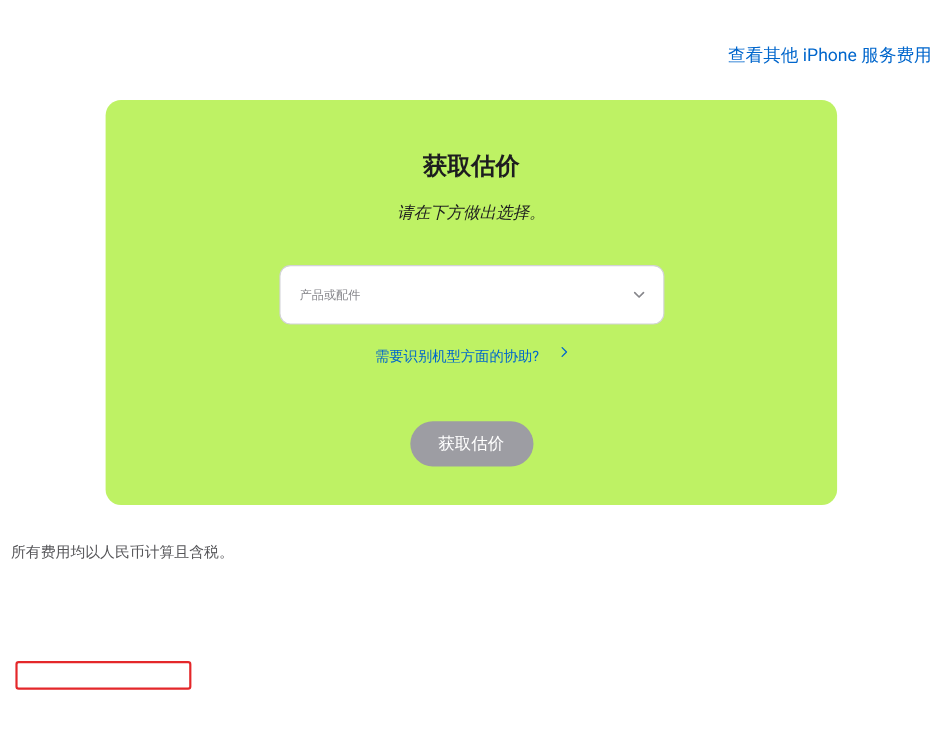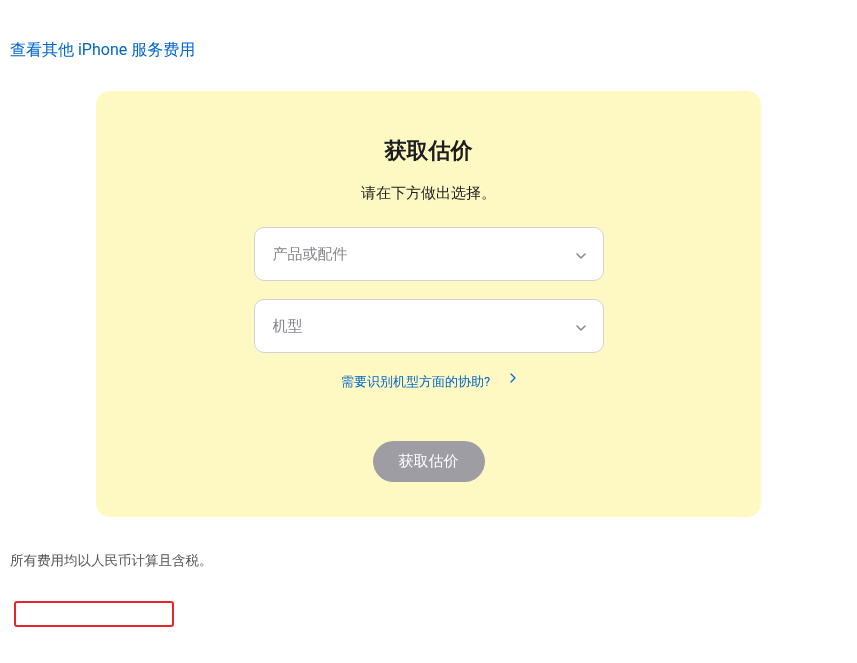--- a/index.html
+++ b/index.html
@@ -12,61 +12,62 @@
       background: #ffffff;
       width: 857px;
       height: 663px;
       position: relative;
     }
     .page-wrapper {
       width: 100%;
       padding: 0 10px;
     }
     .top-link {
-      text-align: left;
+      text-align: right;
       padding-top: 40px;
       padding-bottom: 30px;
     }
     .top-link a {
       color: #0066cc;
       text-decoration: none;
       font-size: 16px;
     }
     .estimate-card {
-      background: #fef9c3;
+      background: #bef264;
       border-radius: 14px;
       width: 665px;
       margin: 0 auto;
       padding: 45px 30px 35px 30px;
       text-align: center;
     }
     .card-title {
       font-size: 22px;
       font-weight: 600;
       color: #1d1d1f;
       margin-bottom: 18px;
     }
     .card-subtitle {
       font-size: 15px;
       color: #1d1d1f;
-      margin-bottom: 24px;
+      margin-bottom: 38px;
+      font-style: italic;
     }
     .select-wrapper {
       position: relative;
       width: 350px;
       margin: 0 auto 18px auto;
     }
     .select-box {
       width: 100%;
       height: 54px;
       background: #ffffff;
       border: 1px solid #d2d2d7;
       border-radius: 10px;
       padding: 0 40px 0 18px;
-      font-size: 15px;
+      font-size: 11px;
       color: #86868b;
       text-align: left;
       display: flex;
       align-items: center;
       cursor: pointer;
       position: relative;
     }
     .chevron-icon {
       position: absolute;
       right: 16px;
@@ -143,30 +144,20 @@
       <div class="select-box">
         <span>产品或配件</span>
         <span class="chevron-icon">
           <svg viewBox="0 0 12 12" fill="none">
               <path d="M2 4 L6 8 L10 4" stroke="#86868b" stroke-width="1.5" stroke-linecap="round" stroke-linejoin="round"></path>
             </svg>
         </span>
       </div>
     </div>
 
-    <div class="select-wrapper">
-      <div class="select-box">
-        <span>机型</span>
-        <span class="chevron-icon">
-          <svg viewBox="0 0 12 12" fill="none">
-              <path d="M2 4 L6 8 L10 4" stroke="#86868b" stroke-width="1.5" stroke-linecap="round" stroke-linejoin="round"></path>
-            </svg>
-        </span>
-      </div>
-    </div>
 
     <div class="help-link">
       <a href="#">
         <span>需要识别机型方面的协助?</span>
         <span class="arrow-icon">
           <svg width="6" height="10" viewBox="0 0 6 10" fill="none">
               <path d="M1 1 L5 5 L1 9" stroke="#0066cc" stroke-width="1.2" stroke-linecap="round" stroke-linejoin="round"></path>
             </svg>
         </span>
       </a>

